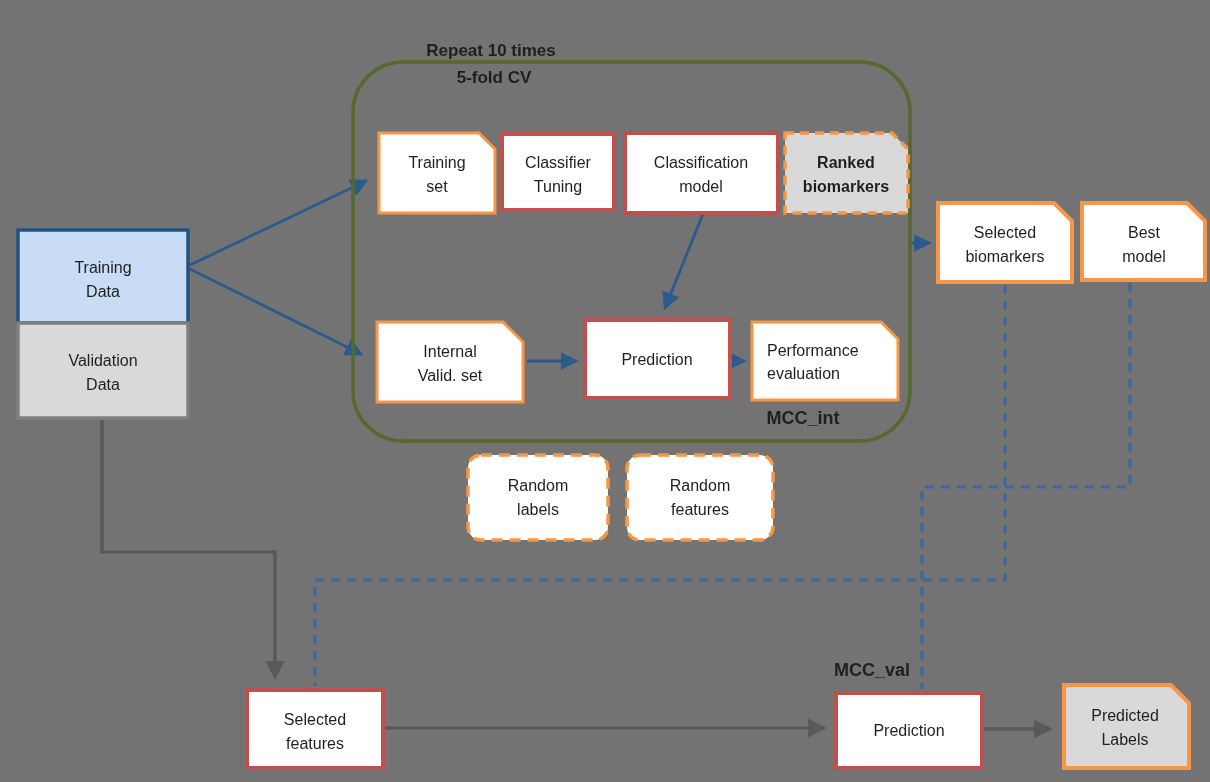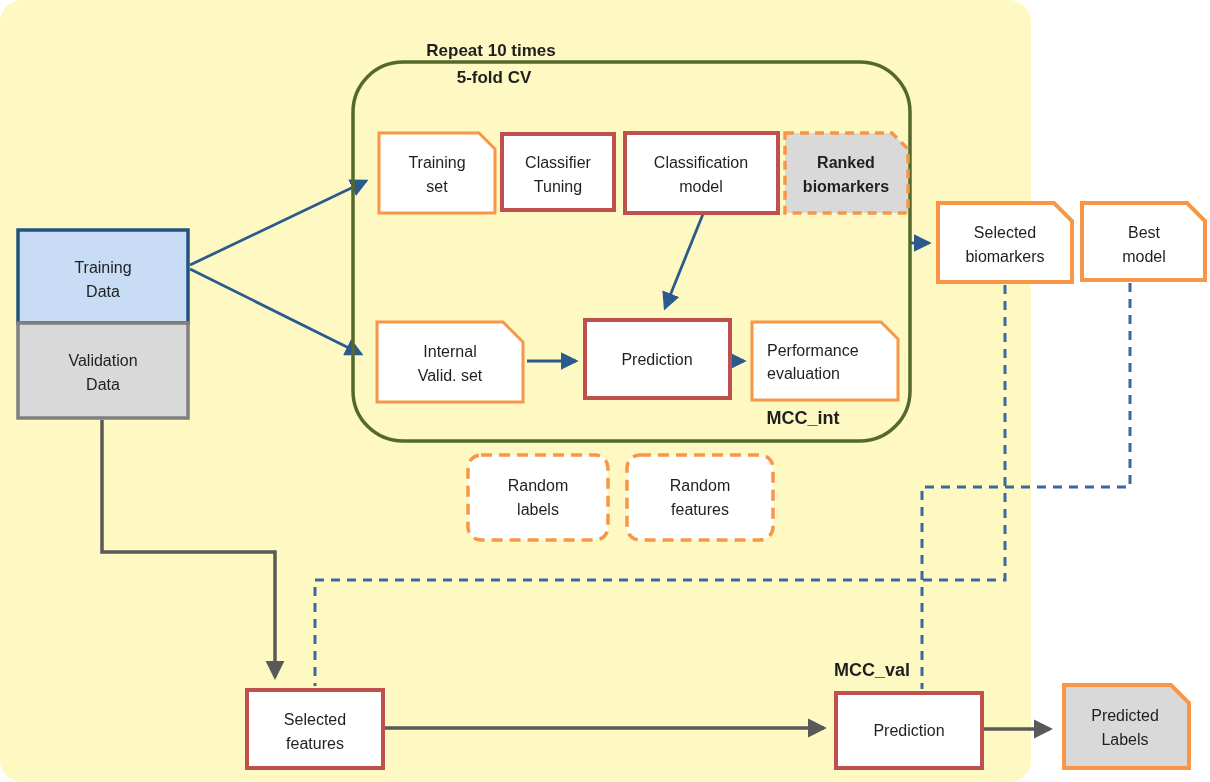--- a/index.html
+++ b/index.html
@@ -1,17 +1,17 @@
 <!DOCTYPE html>
 <html style="--orange: #F79646; --red: #C0504D; --olive-green: #55682D; --blue-fill: #C9DCF5; --blue-border: #24527E; --arrow-blue: #2B5A8C; --dashed-blue: #3A68A0; --gray-fill: #D9D9D9; --gray-border: #7F7F7F; --arrow-gray: #595959; --text: #1F1F1F;"><head>
 <meta charset="utf-8">
 <style>
   html,body{margin:0;padding:0;background:#ffffff;}
-  .stage{position:relative;width:1031px;height:782px;background:#fef9c3;
-         font-family:"Liberation Sans",sans-serif;border-radius:22px;}
+  .stage{position:relative;width:1210px;height:782px;background:#737373;
+         font-family:"Liberation Sans",sans-serif;}
   svg text{font-family:"Liberation Sans",sans-serif;fill:var(--text);font-size:16px;}
   .bold{font-weight:bold;}
   .t17{font-size:17px;}
   .t18{font-size:18px;}
   .mid{text-anchor:middle;}
   .box{fill:#ffffff;}
   .orange-box{stroke:var(--orange);stroke-width:3;}
   .orange-box-thick{stroke:var(--orange);stroke-width:4;}
   .orange-dash{stroke:var(--orange);stroke-width:3.5;stroke-dasharray:9 6;}
   .orange-dash-round{stroke:var(--orange);stroke-width:3.5;stroke-dasharray:11 7;}

